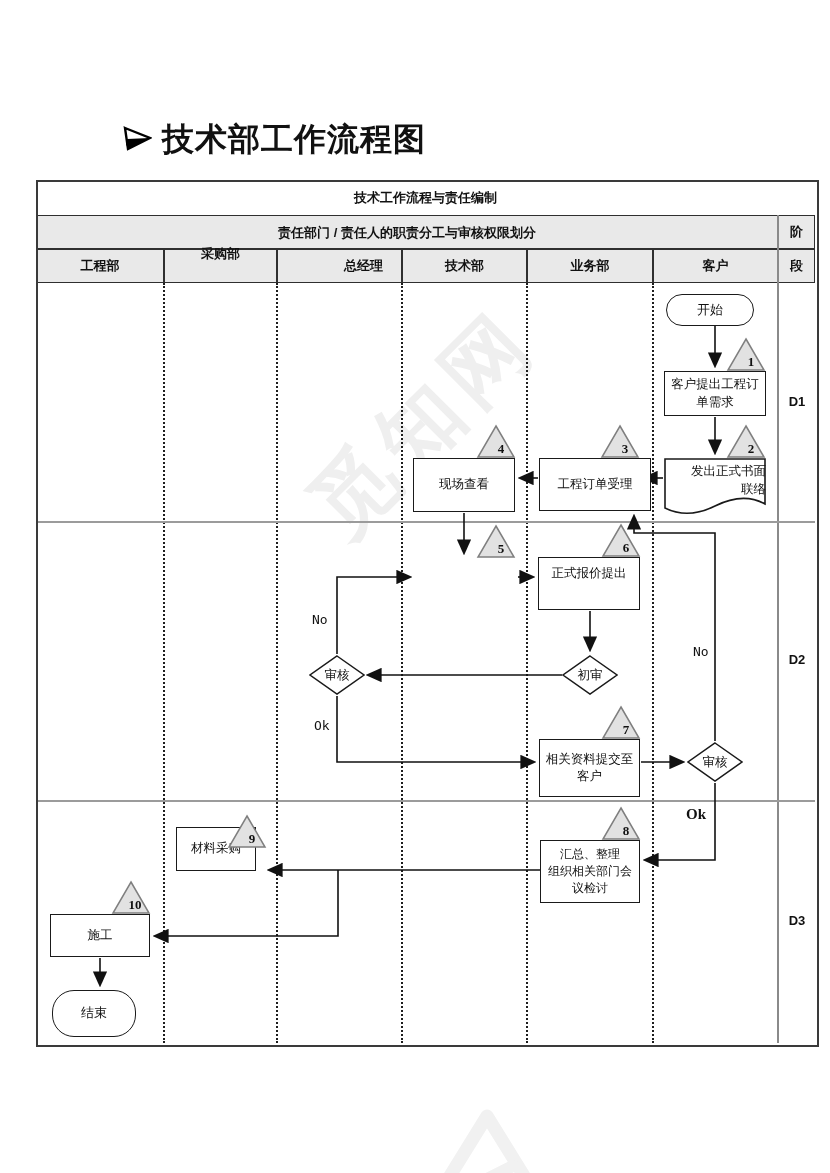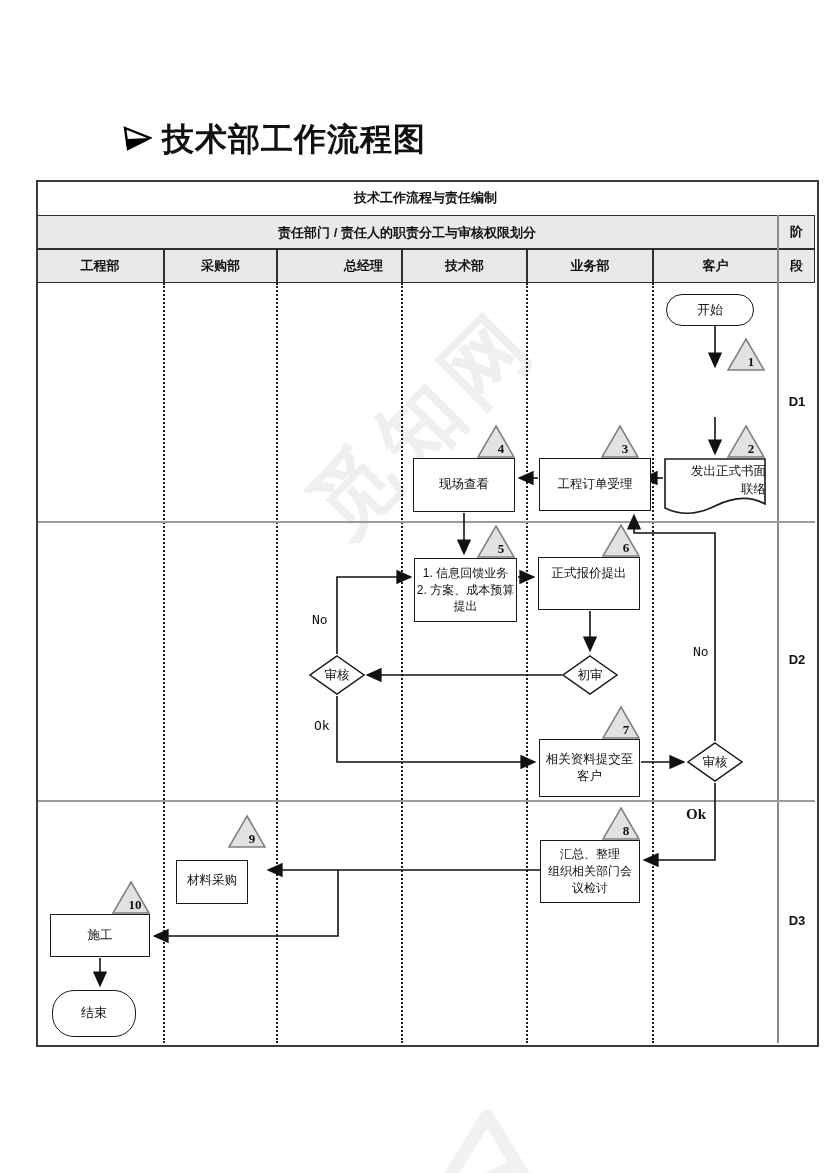--- a/index.html
+++ b/index.html
@@ -74,21 +74,21 @@
   <div class="cell" style="left:36px; top:180px; width:779px; height:35px; background:#fff; z-index:2;">技术工作流程与责任编制</div>
 
   <div class="strip" style="left:36px; top:215px; width:779px; height:34px;"></div>
   <div class="strip" style="left:36px; top:249px; width:779px; height:34px;"></div>
 
   <div class="cell" style="left:36px; top:215px; width:742px; height:36px;">责任部门 /  责任人的职责分工与审核权限划分</div>
   <div class="cell" style="left:778px; top:215px; width:37px; height:34px;">阶</div>
   <div class="cell" style="left:778px; top:249px; width:37px; height:34px;">段</div>
 
   <div class="cell" style="left:36px;  top:249px; width:128px; height:34px;">工程部</div>
-  <div class="cell" style="left:164px; top:249px; width:113px; height:34px;">采购部</div>
+  <div class="cell" style="left:164px; top:237px; width:113px; height:34px;">采购部</div>
   <div class="cell" style="left:277px; top:249px; width:125px; height:34px;margin-left:24px;">总经理</div>
   <div class="cell" style="left:402px; top:249px; width:125px; height:34px;">技术部</div>
   <div class="cell" style="left:527px; top:249px; width:126px; height:34px;">业务部</div>
   <div class="cell" style="left:653px; top:249px; width:125px; height:34px;">客户</div>
 
   <div class="vsep" style="left:163px; top:249px; height:34px;"></div>
   <div class="vsep" style="left:276px; top:249px; height:34px;"></div>
   <div class="vsep" style="left:401px; top:249px; height:34px;"></div>
   <div class="vsep" style="left:526px; top:249px; height:34px;"></div>
   <div class="vsep" style="left:652px; top:249px; height:34px;"></div>
@@ -129,36 +129,35 @@
       <path d="M715,741 L715,533 L634,533 L634,516" marker-end="url(#ah)"></path>
       <path d="M715,783 L715,860 L645,860" marker-end="url(#ah)"></path>
       <path d="M541,870 L269,870" marker-end="url(#ah)"></path>
       <path d="M338,870 L338,936 L155,936" marker-end="url(#ah)"></path>
       <path d="M100,958 L100,985" marker-end="url(#ah)"></path>
     </g>
   </svg>
 
   <div class="node oval" style="left:666px; top:294px; width:88px; height:32px;">开始</div>
 
+  <div class="node" style="left:664px; top:371px; width:102px; height:45px;">客户提出工程订
+单需求</div>
 
   <div class="doc-shape" style="left:664px; top:458px; width:102px; height:62px;">
     <svg width="102" height="62" viewBox="0 0 102 62">
       <path d="M1,1 L101,1 L101,46 C85,37 67,40 51,48 C35,56 17,58 1,50 Z" fill="#fff" stroke="#1a1a1a" stroke-width="1.6"></path>
     </svg>
     <div class="dtext">发出正式书面
 联络</div>
   </div>
 
   <div class="node" style="left:539px; top:458px; width:112px; height:53px;">工程订单受理</div>
 
   <div class="node" style="left:413px; top:458px; width:102px; height:54px;">现场查看</div>
 
-  <div class="node" style="left:414px; top:558px; width:103px; height:64px; font-size:12px;">1. 信息回馈业务
-2. 方案、成本预算
-提出</div>
 
   <div class="node top" style="left:538px; top:557px; width:102px; height:53px;">正式报价提出</div>
 
   <div class="diamond" style="left:562px; top:655px; width:56px; height:40px;">
     <svg width="56" height="40" viewBox="0 0 56 40">
       <polygon points="28,1 55,20 28,39 1,20" fill="#fff" stroke="#1a1a1a" stroke-width="1.5"></polygon>
     </svg>
     <div class="dlabel">初审</div>
   </div>
 
@@ -176,21 +175,21 @@
     <svg width="56" height="40" viewBox="0 0 56 40">
       <polygon points="28,1 55,20 28,39 1,20" fill="#fff" stroke="#1a1a1a" stroke-width="1.5"></polygon>
     </svg>
     <div class="dlabel">审核</div>
   </div>
 
   <div class="node" style="left:540px; top:840px; width:100px; height:63px; font-size:12px;">汇总、整理
 组织相关部门会
 议检讨</div>
 
-  <div class="node" style="left:176px; top:860px; width:72px; height:44px;font-family:Liberation Mono, monospace;">材料采购</div>
+  <div class="node" style="left:176px; top:827px; width:80px; height:44px;">材料采购</div>
 
   <div class="node" style="left:50px; top:914px; width:100px; height:43px;">施工</div>
 
   <div class="node oval oval-end" style="left:52px; top:990px; width:84px; height:47px;">结束</div>
 
   <div class="badge" style="left:726px; top:337px;">
     <svg width="40" height="35" viewBox="0 0 40 35">
       <polygon points="20,2 38,33 2,33" fill="#e2e2e2" stroke="#7f7f7f" stroke-width="1.5"></polygon>
       <text x="25" y="29" text-anchor="middle">1</text>
     </svg>

